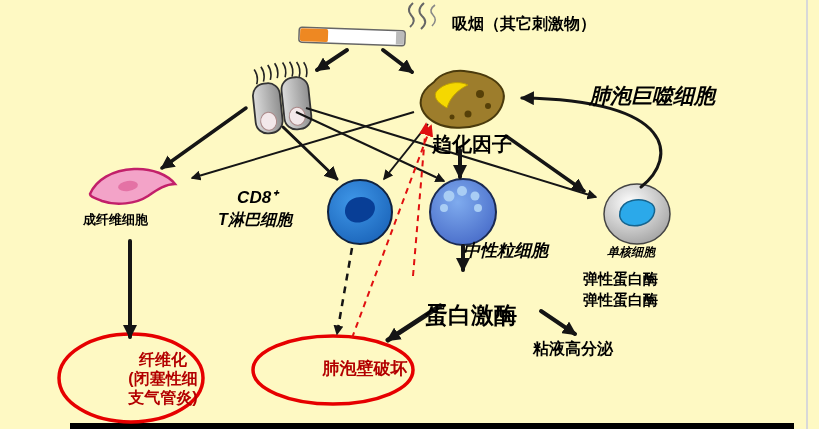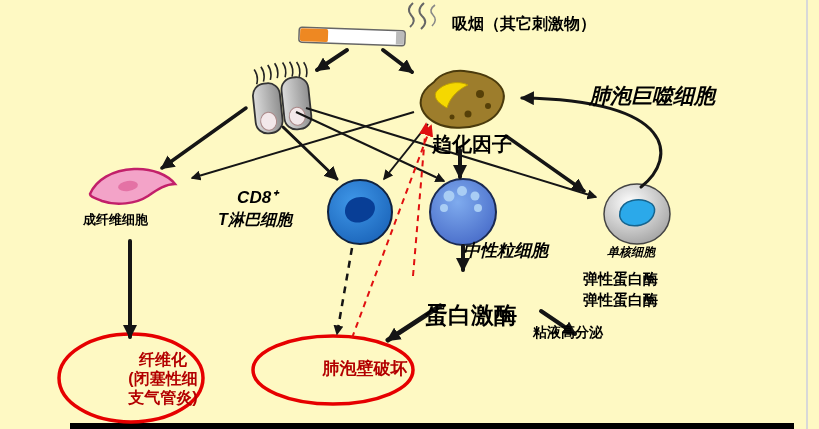--- a/index.html
+++ b/index.html
@@ -160,21 +160,21 @@
 
   <div class="lbl b i" style="left:607px;top:246px;font-size:12px;">单核细胞</div>
 
   <div class="lbl b" style="left:425px;top:281px;font-size:23px;margin-top:21px;">蛋白激酶</div>
 
   <div class="lbl" style="left:583px;top:268px;">
     <div class="enzyme-line">弹性蛋白酶</div>
     <div class="enzyme-line">弹性蛋白酶</div>
   </div>
 
-  <div class="lbl b" style="left:533px;top:324px;font-size:14px;">粘液高分泌</div>
+  <div class="lbl b" style="left:533px;top:340px;font-size:16px;">粘液高分泌</div>
 
   <div class="lbl b red-text ctr" style="left:131px;top:378px;font-size:16px;line-height:19px;">
     <div>纤维化</div>
     <div>(闭塞性细</div>
     <div>支气管炎)</div>
   </div>
 
   <div class="lbl b red-text ctr" style="left:333px;top:369px;font-size:17px;line-height:20px;">
     <div>肺泡壁破坏</div>
   </div>

